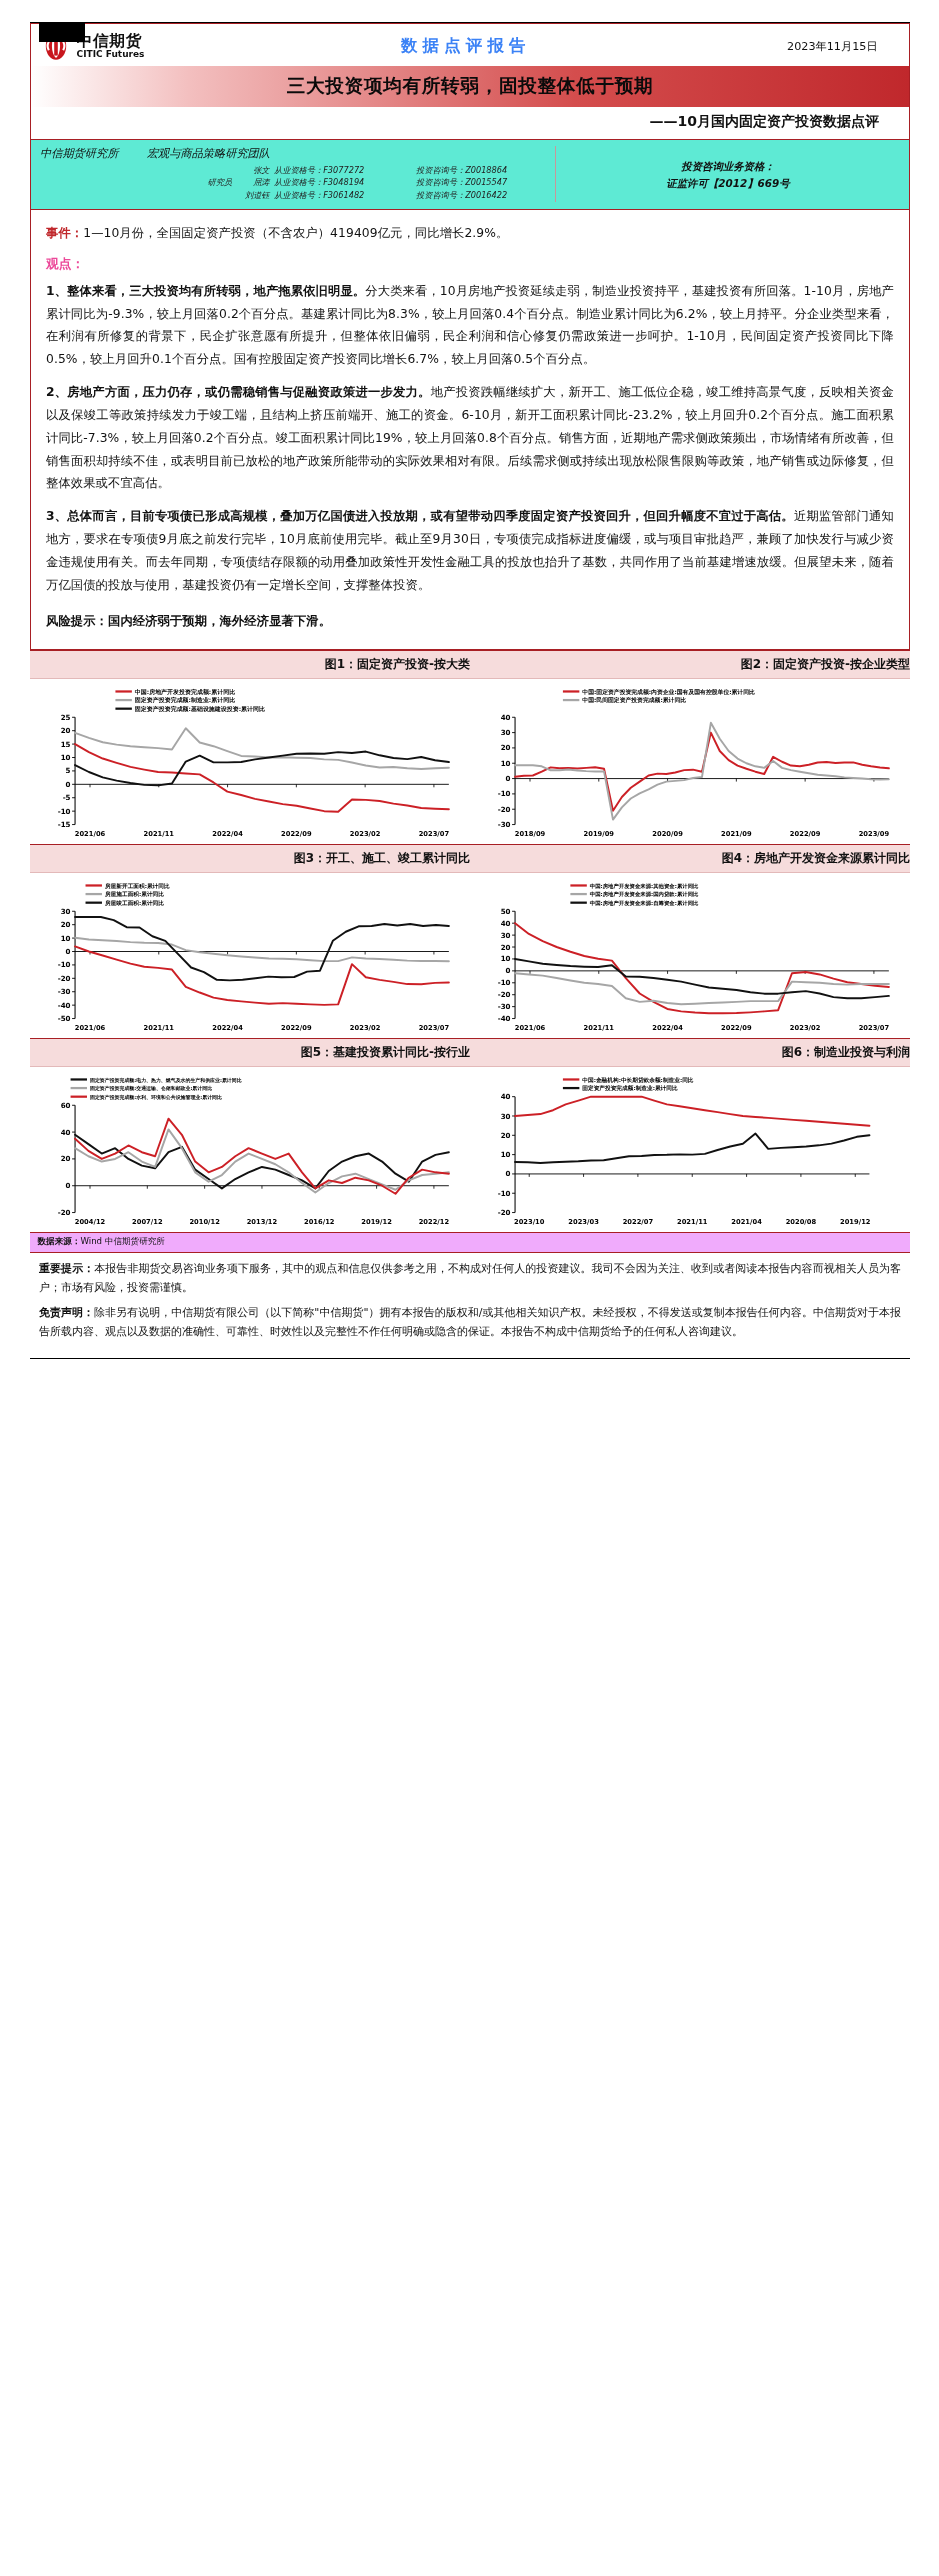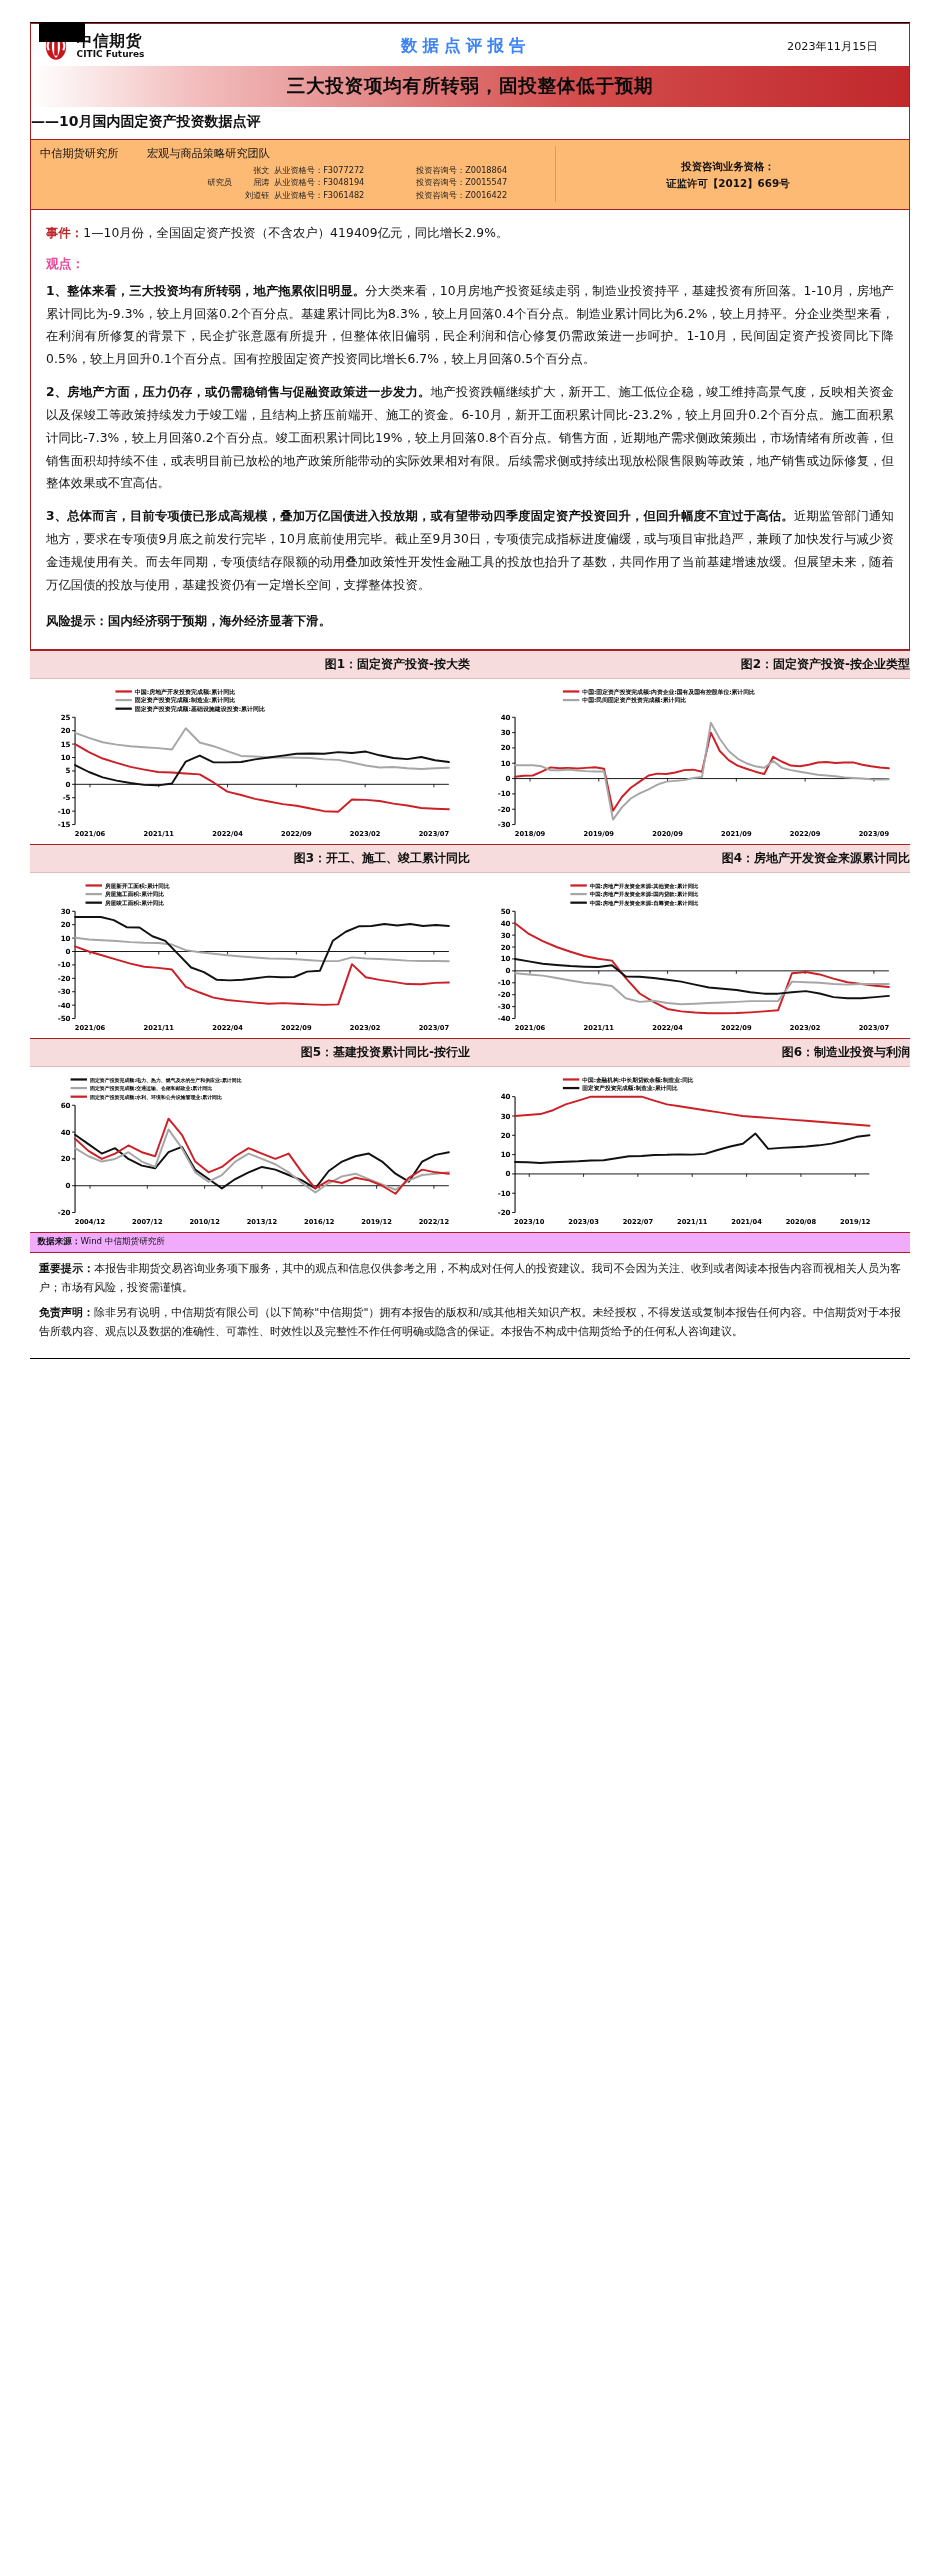--- a/index.html
+++ b/index.html
@@ -38,28 +38,28 @@
     border-left: 1.5px solid #a81f24; border-right: 1.5px solid #a81f24;
     background: linear-gradient(90deg, #ffffff 0%, #f3bfbf 18%, #d44d4d 62%, #c0282c 100%);
     text-align: center; padding: 6.7px 0 7.5px 0;
   }
   .title-bar .t {
     font-size: 18.6px; font-weight: bold; color: #0b0b0b; letter-spacing: 0.7px;
   }
   .subtitle-bar {
     border-left: 1.5px solid #a81f24; border-right: 1.5px solid #a81f24;
     border-bottom: 1.5px solid #a81f24;
-    text-align: left; padding: 6.7px 30px 7.5px 0; background: #fff;
+    text-align: right; padding: 6.7px 30px 7.5px 0; background: #fff;
   }
   .subtitle-bar .s { font-size: 14px; font-weight: bold; color: #111; }
 
   
   .analyst-box {
     border-left: 1.5px solid #a81f24; border-right: 1.5px solid #a81f24;
-    display: flex; padding: 6px 9px 7.5px 9px; background: #fdba74;
+    display: flex; padding: 6px 9px 7.5px 9px; background: #5eead4; font-style: italic;
   }
   .analyst-left { flex: 0 0 515px; }
   .inst-row { font-size: 11.2px; color: #111; margin-bottom: 3px; }
   .inst-row .inst { display: inline-block; }
   .inst-row .team { display: inline-block; margin-left: 25px; }
   .a-line {
     display: flex; font-size: 8.2px; color: #222; line-height: 1.55; justify-content: flex-end;
   }
   .a-role { width: 43px; text-align: right; }
   .a-name { width: 42px; text-align: right; padding-right: 4.5px; }

